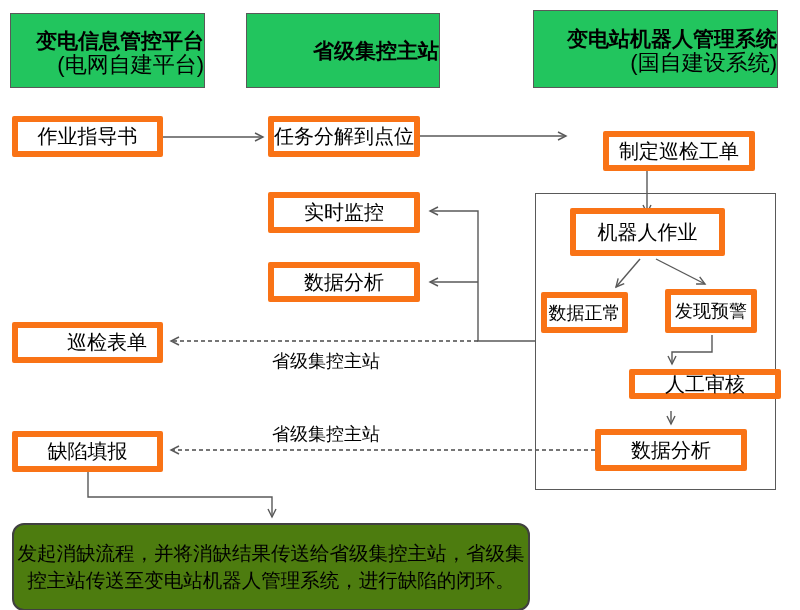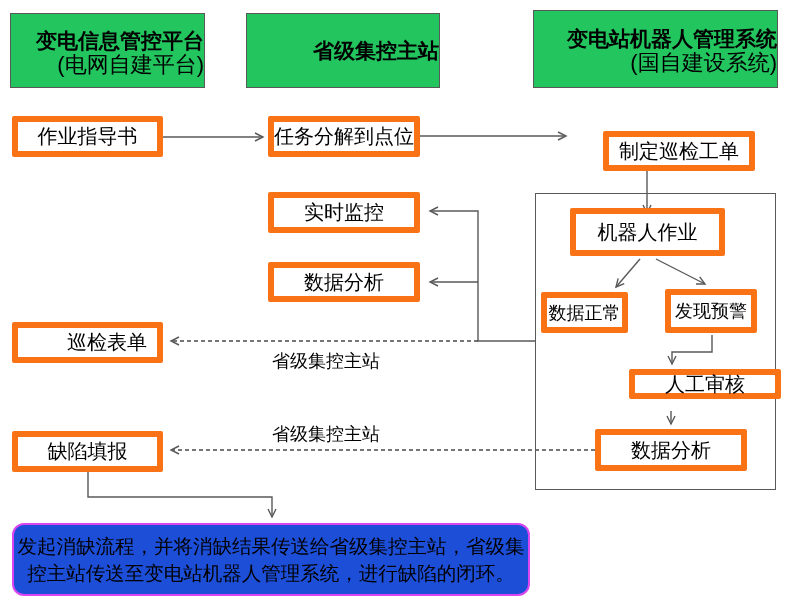--- a/index.html
+++ b/index.html
@@ -46,23 +46,23 @@
   .edge-label{
     position:absolute;
     font-size:18px;
     font-weight:normal;
     white-space:nowrap;
     z-index:3;
     background:transparent;
   }
   .note{
     position:absolute;
-    left:12px;top:523px;width:518px;height:73px;
-    background:#1d4ed8;
-    border:2px solid #d946ef;
+    left:12px;top:523px;width:518px;height:88px;
+    background:#4d7c0f;
+    border:2px solid #404040;
     border-radius:12px;
     display:flex;flex-direction:column;
     align-items:center;justify-content:center;
     font-size:19.5px;line-height:27px;
     text-align:center;
     box-sizing:border-box;
     z-index:2;
   }
   .note span{display:block;}
   svg.wires{position:absolute;left:0;top:0;z-index:1;pointer-events:none;}

